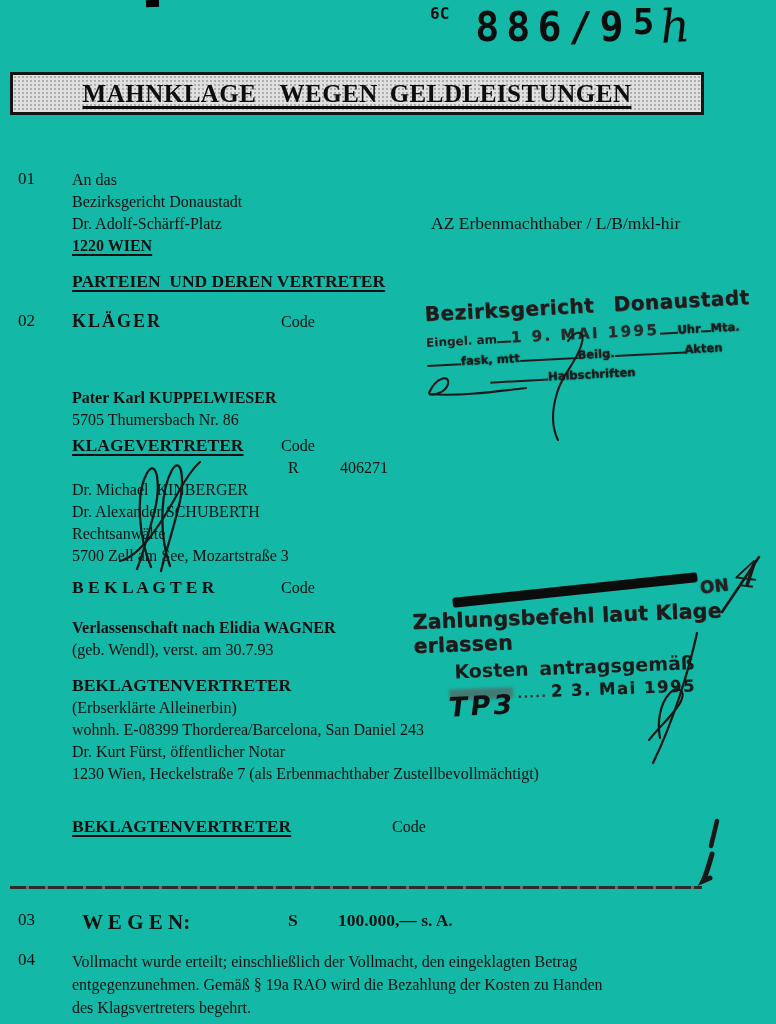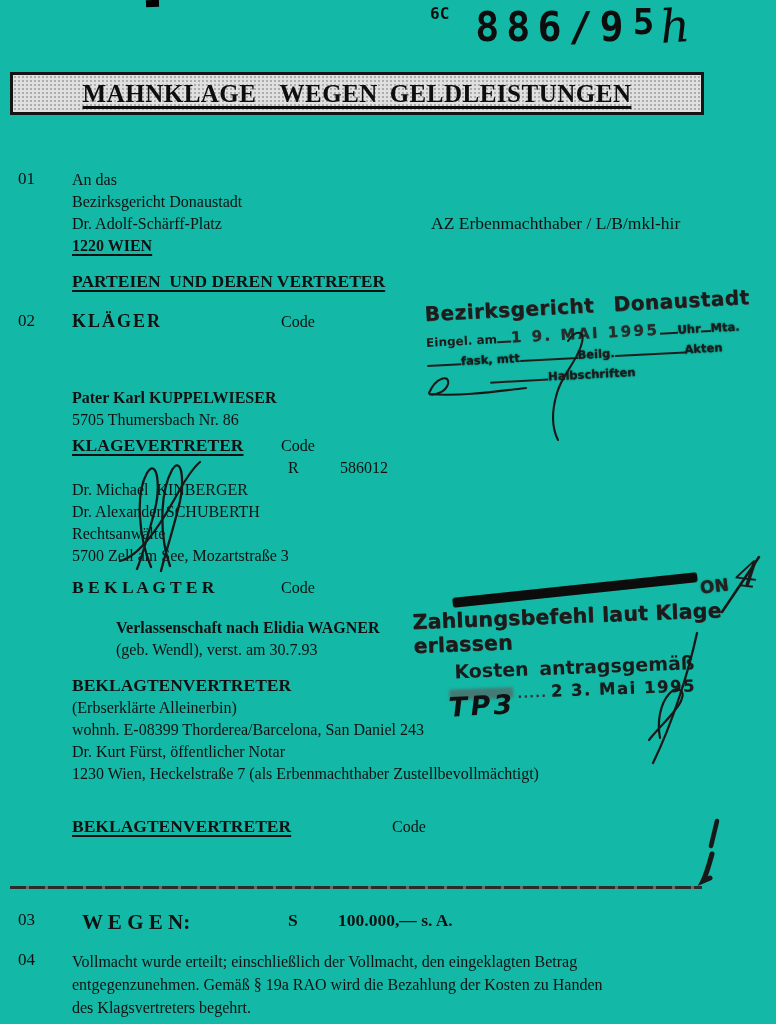--- a/index.html
+++ b/index.html
@@ -48,21 +48,21 @@
   .klaeger-block{left:72px;top:351px;margin-top:36px;}
 
   .lbl-kv{left:72px;top:435px;font-size:17.5px;}
   .code2{left:281px;top:435px;}
   .code-r{left:288px;top:457px;}
   .code-val{left:340px;top:457px;}
   .kv-block{left:72px;top:479px;}
 
   .lbl-bek{left:72px;top:577px;font-size:17.5px;}
   .code3{left:281px;top:577px;}
-  .bek-block{left:72px;top:617px;margin-left:44px;}
+  .bek-block{left:72px;top:617px;}
 
   .lbl-bv1{left:72px;top:675px;font-size:17.5px;}
   .bv1-block{left:72px;top:697px;}
 
   .lbl-bv2{left:72px;top:816px;font-size:17.5px;}
   .code4{left:392px;top:816px;}
 
   .rule{left:10px;top:886px;width:692px;height:3px;
         background:repeating-linear-gradient(90deg,#2c2c2c 0 16px,#6a6a6a 16px 19px);}
 
@@ -173,21 +173,21 @@
     </div>
     <div class="row r4">
       <span class="leader" style="width:58px"></span>
       <span class="tiny">Halbschriften</span>
     </div>
   </div>
 
   <div class="abs bold u lbl-kv">KLAGEVERTRETER</div>
   <div class="abs body-txt code2">Code</div>
   <div class="abs body-txt code-r">R</div>
-  <div class="abs body-txt code-val">586012</div>
+  <div class="abs body-txt code-val">406271</div>
   <div class="abs body-txt kv-block">
     <div class="pre">Dr. Michael  KINBERGER</div>
     <div>Dr. Alexander SCHUBERTH</div>
     <div>Rechtsanwälte</div>
     <div>5700 Zell am See, Mozartstraße 3</div>
   </div>
 
   <div class="abs bold pre lbl-bek">B E K L A G T E R</div>
   <div class="abs body-txt code3">Code</div>
   <div class="abs body-txt bek-block">

